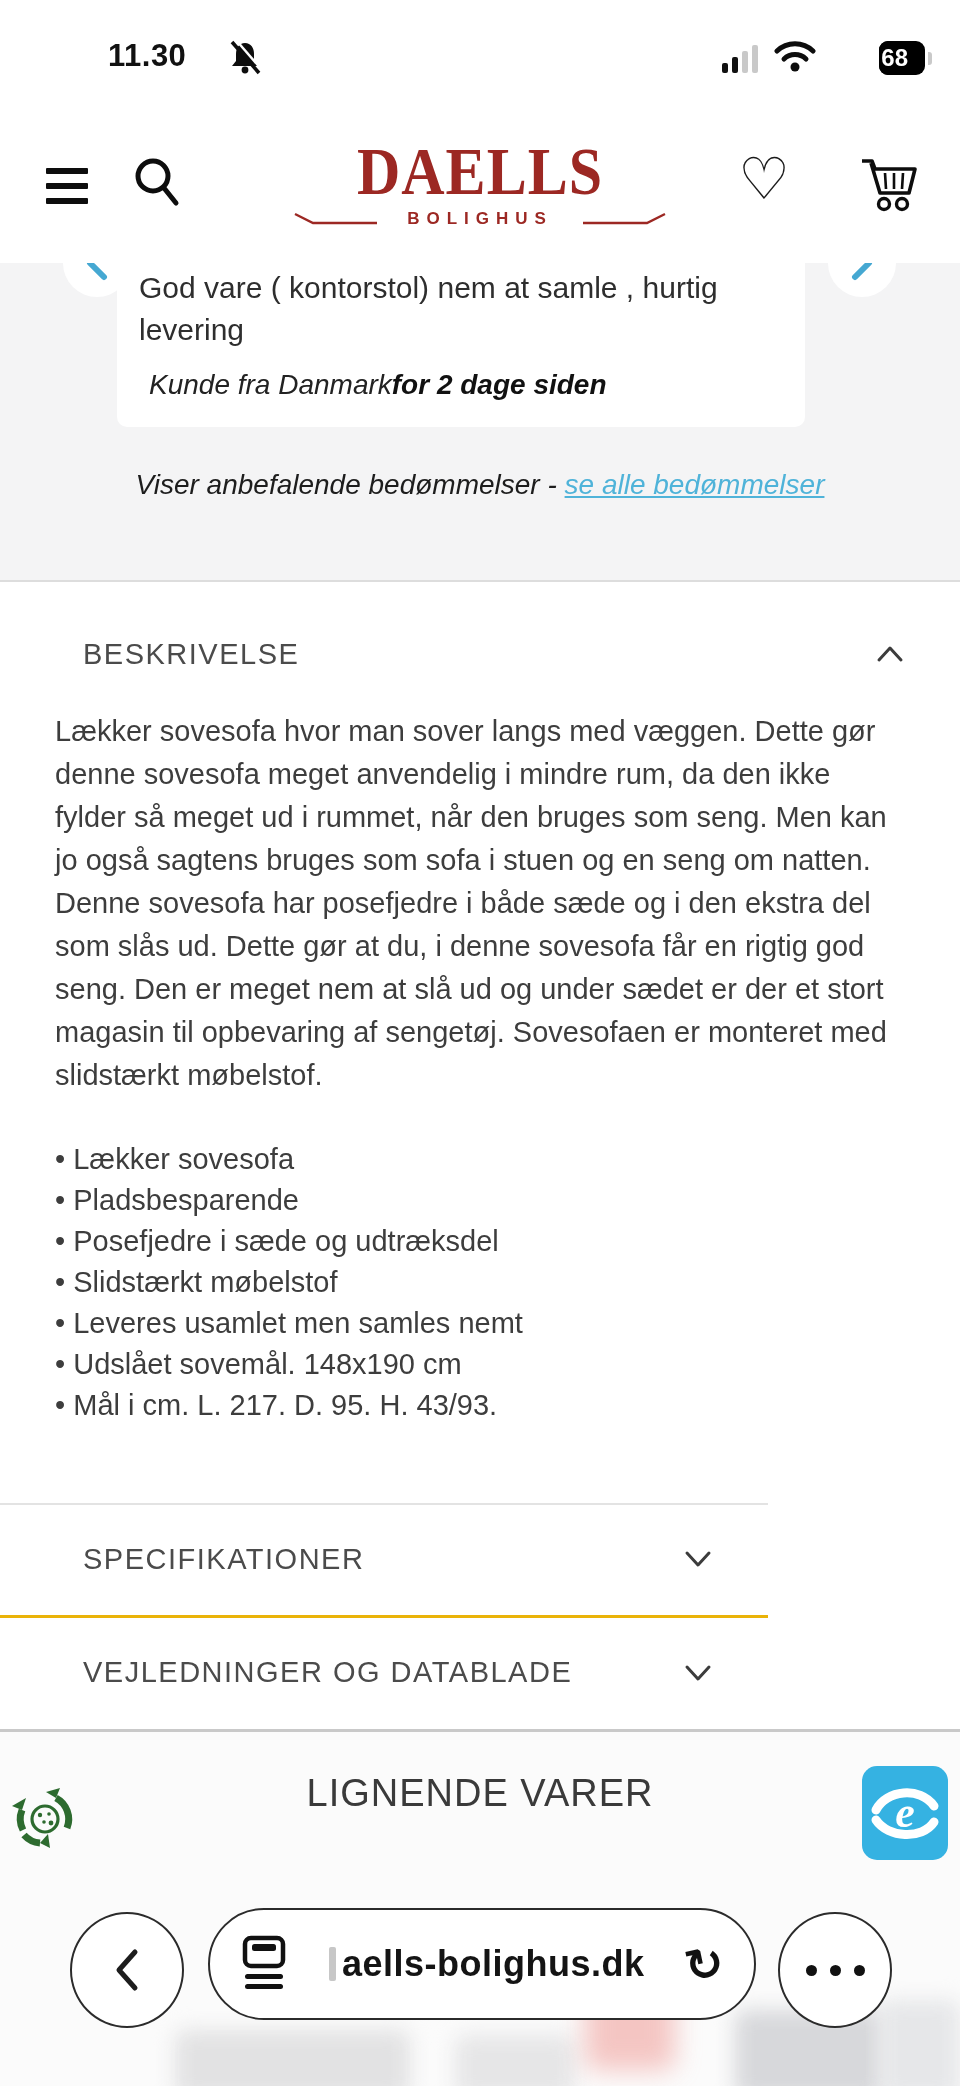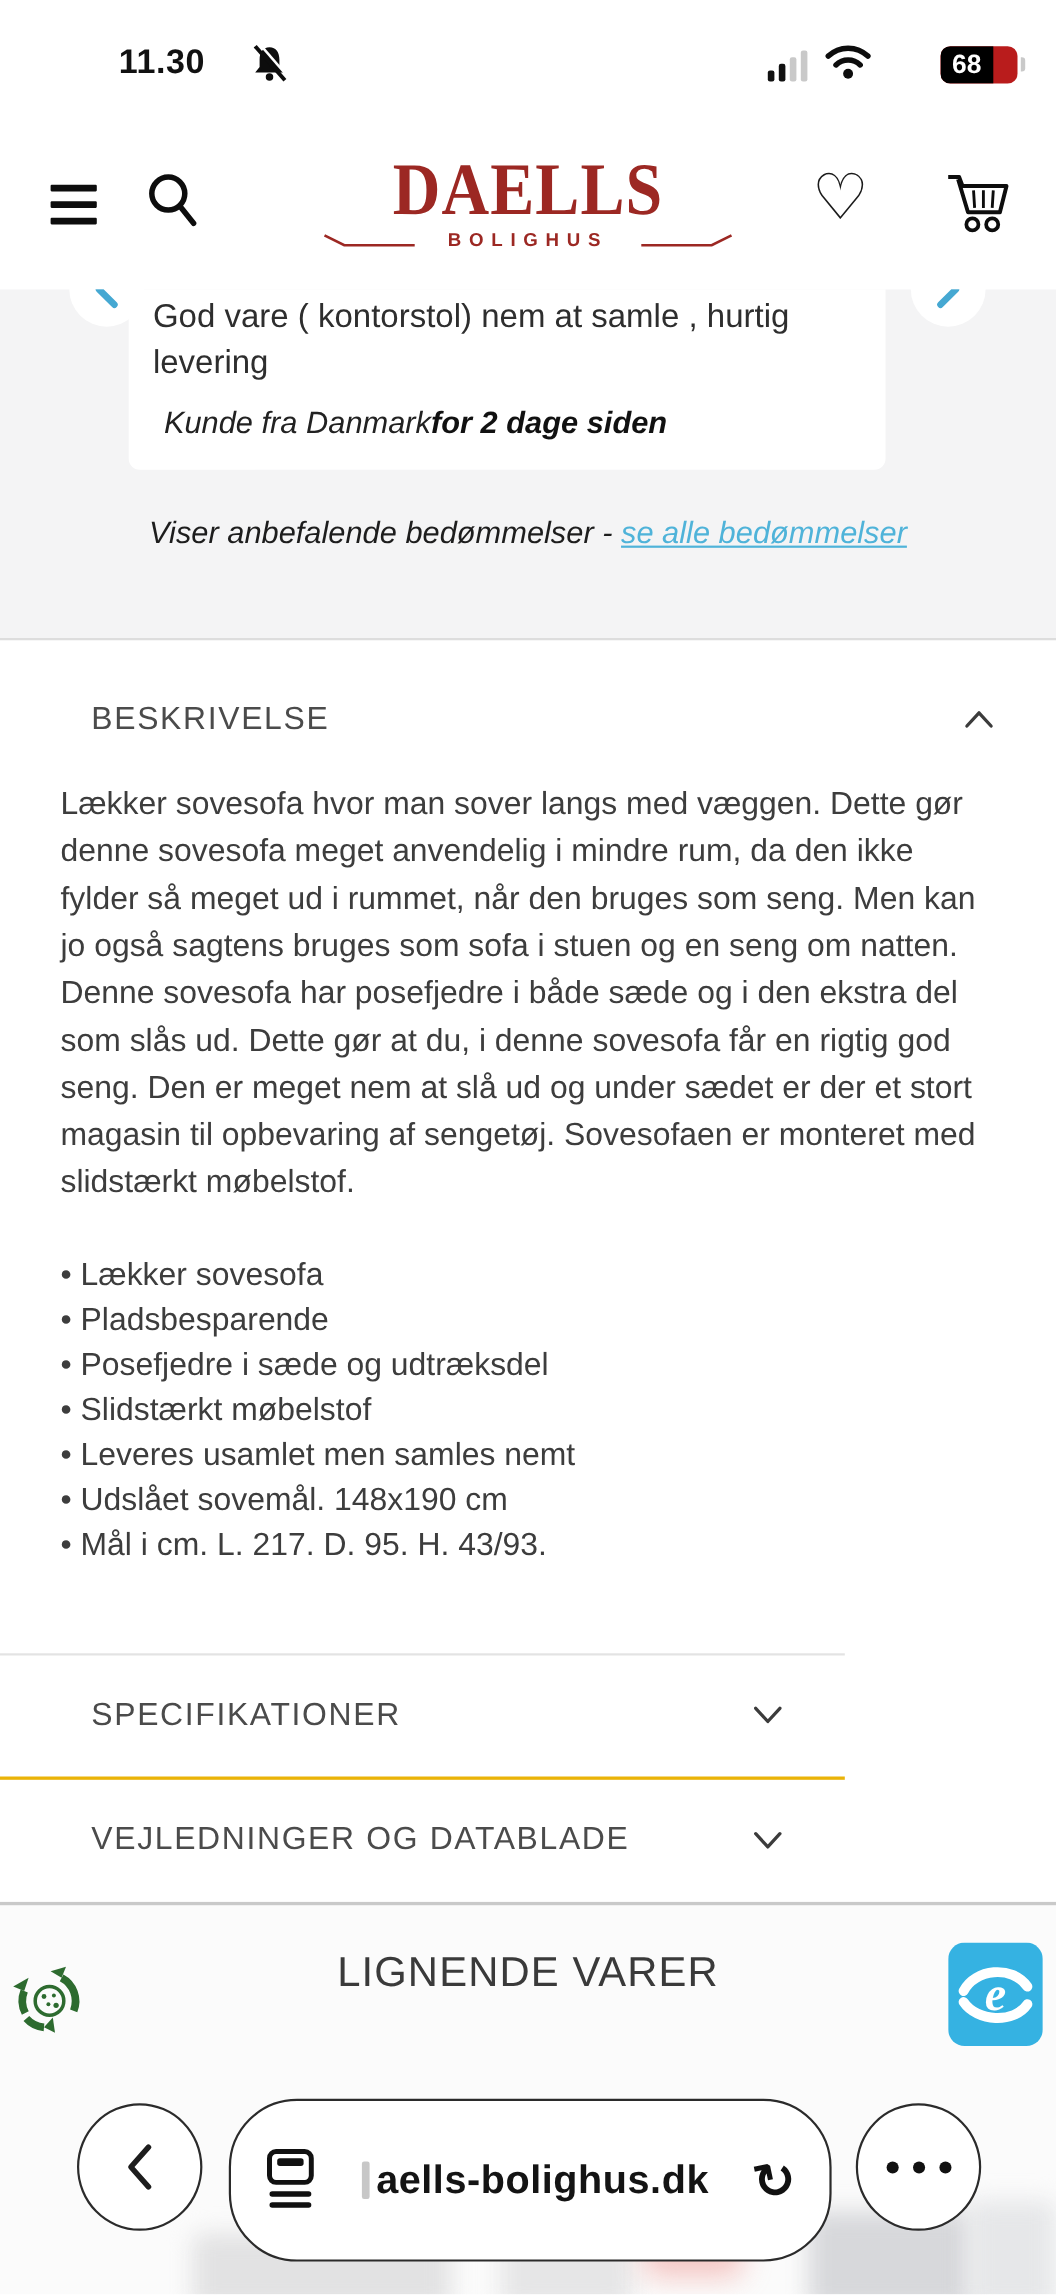--- a/index.html
+++ b/index.html
@@ -10,21 +10,21 @@
   .status{position:absolute;left:0;top:0;width:960px;height:110px;background:#fff;z-index:6;}
   .status .time{position:absolute;left:108px;top:38px;font-size:31px;font-weight:bold;color:#111;letter-spacing:.5px;}
   .status .mute{position:absolute;left:228px;top:40px;}
   .status .right{position:absolute;right:28px;top:40px;display:flex;align-items:center;gap:16px;}
   .sigbars{display:flex;align-items:flex-end;gap:4px;height:30px;}
   .sigbars i{display:block;width:6px;border-radius:2px;background:#111;}
   .sigbars i:nth-child(1){height:10px}
   .sigbars i:nth-child(2){height:16px}
   .sigbars i:nth-child(3){height:22px;background:#c9c9c9}
   .sigbars i:nth-child(4){height:28px;background:#c9c9c9}
-  .battery{position:relative;width:70px;height:34px;border-radius:9px;background:#b91c1c;overflow:hidden;margin-left:47px;}
+  .battery{position:relative;width:46px;height:34px;border-radius:9px;background:#000000;overflow:hidden;margin-left:47px;}
   .battery .fill{position:absolute;left:0;top:0;height:100%;width:68%;background:#000;}
   .battery .pct{position:absolute;left:0;top:0;width:68%;height:100%;display:flex;align-items:center;justify-content:center;
     color:#fff;font-size:24px;font-weight:bold;}
   .batt-nub{width:4px;height:13px;background:#c9c9c9;border-radius:0 3px 3px 0;margin-left:-13px;}
 
   
   .header{position:absolute;left:0;top:110px;width:960px;height:153px;background:#fff;z-index:5;}
   .burger{position:absolute;left:46px;top:58px;width:42px;height:36px;display:flex;flex-direction:column;justify-content:space-between;cursor:pointer;}
   .burger i{display:block;height:6px;background:#0d0d0d;border-radius:1px;}
   .hicon{position:absolute;top:46px;cursor:pointer;}
@@ -79,21 +79,21 @@
   .blob.b2{left:455px;top:155px;width:120px;height:65px;background:#e6e6e7;}
   .blob.b3{left:735px;top:130px;width:150px;height:90px;background:#d7d8db;}
   .blob.b4{left:880px;top:120px;width:80px;height:100px;background:#e6e7e9;}
   .blob.red{left:585px;top:60px;width:90px;height:130px;background:#ef9a95;opacity:.55;filter:blur(13px);}
 
   
   .bbar{position:absolute;left:0;top:1908px;width:960px;height:124px;z-index:3;}
   .bbtn{position:absolute;background:#fff;border:2.5px solid #2b2b2b;box-sizing:border-box;display:flex;
     align-items:center;justify-content:center;cursor:pointer;}
   .bb-back{left:70px;top:4px;width:114px;height:116px;border-radius:50%;}
-  .bb-url{left:208px;top:0;width:548px;height:148px;border-radius:62px;padding:0 30px;justify-content:space-between;}
+  .bb-url{left:208px;top:0;width:548px;height:112px;border-radius:62px;padding:0 30px;justify-content:space-between;}
   .bb-more{left:778px;top:4px;width:114px;height:116px;border-radius:50%;}
   .url-mid{display:flex;align-items:center;gap:4px;}
   .url-ghost{display:inline-block;width:7px;height:34px;background:#c7c7c7;border-radius:2px;margin-right:2px;}
   .url-text{font-size:36px;font-weight:600;color:#141414;letter-spacing:.5px;white-space:nowrap;}
   .reload{font-family:"DejaVu Sans",sans-serif;font-size:46px;font-weight:bold;color:#111;line-height:1;transform:rotate(-12deg);}
   .dots{display:flex;gap:13px;}
   .dots i{width:11px;height:11px;border-radius:50%;background:#111;}
 </style>
 </head>
 <body>

